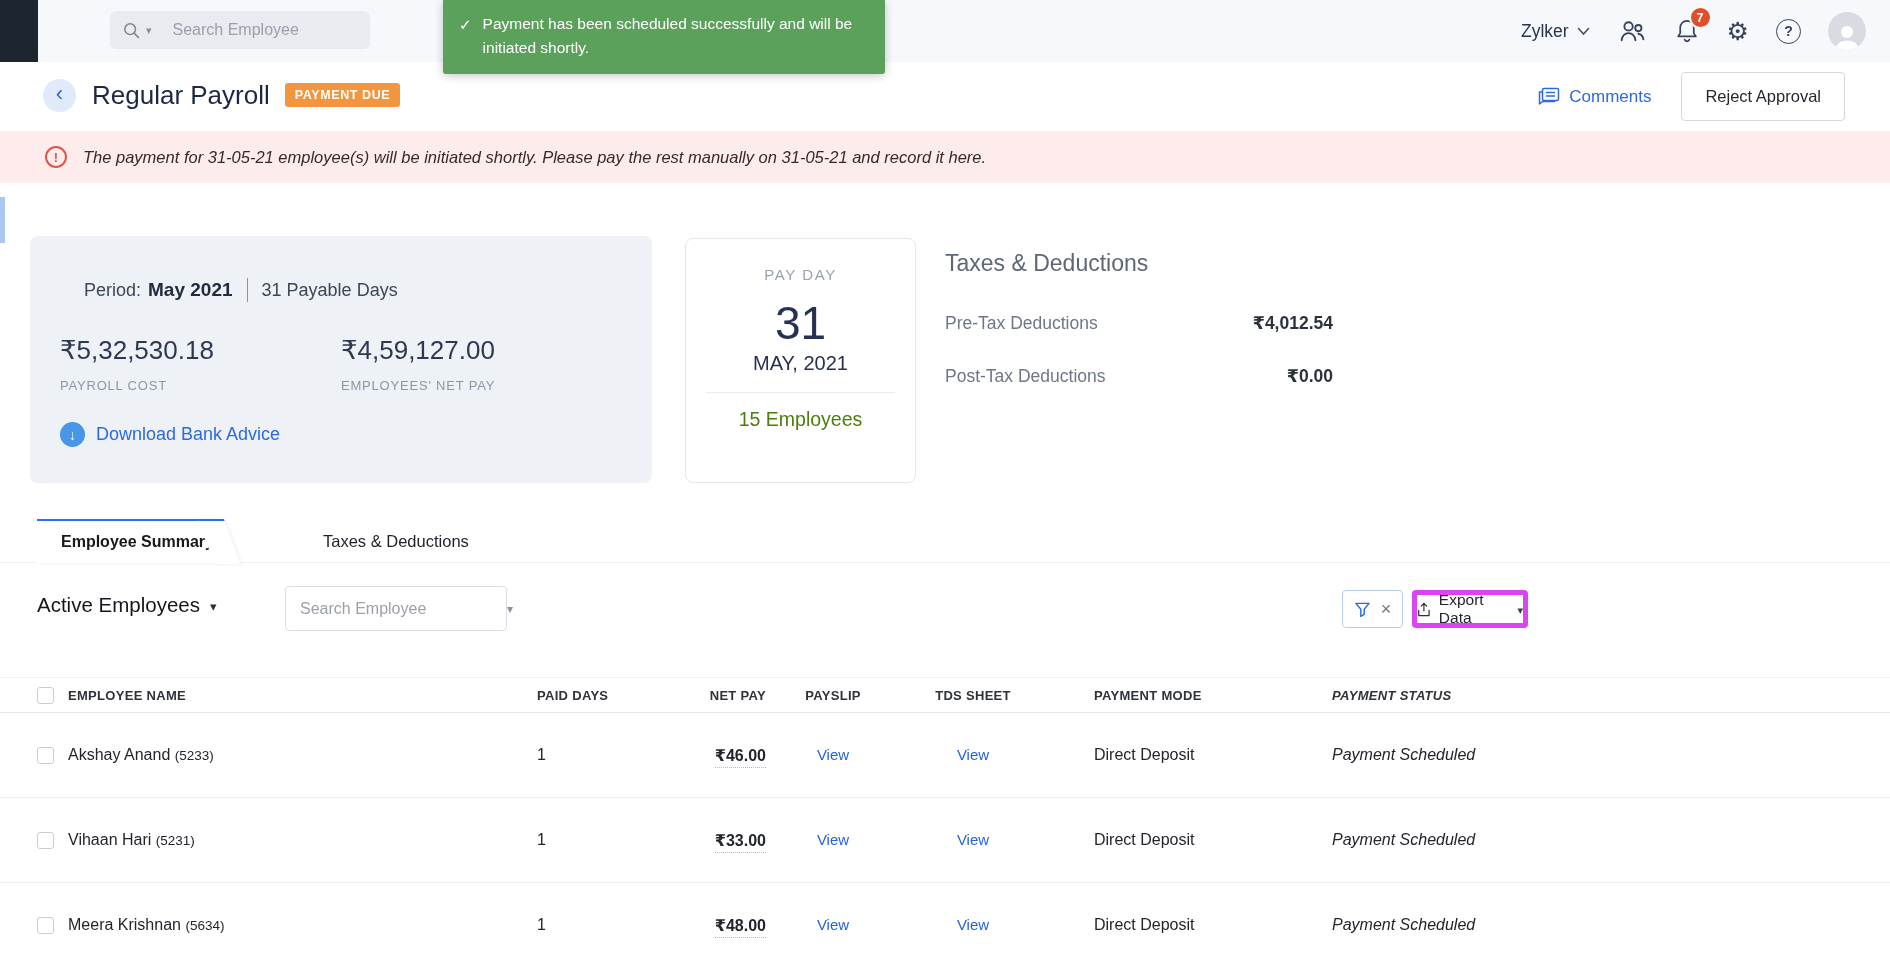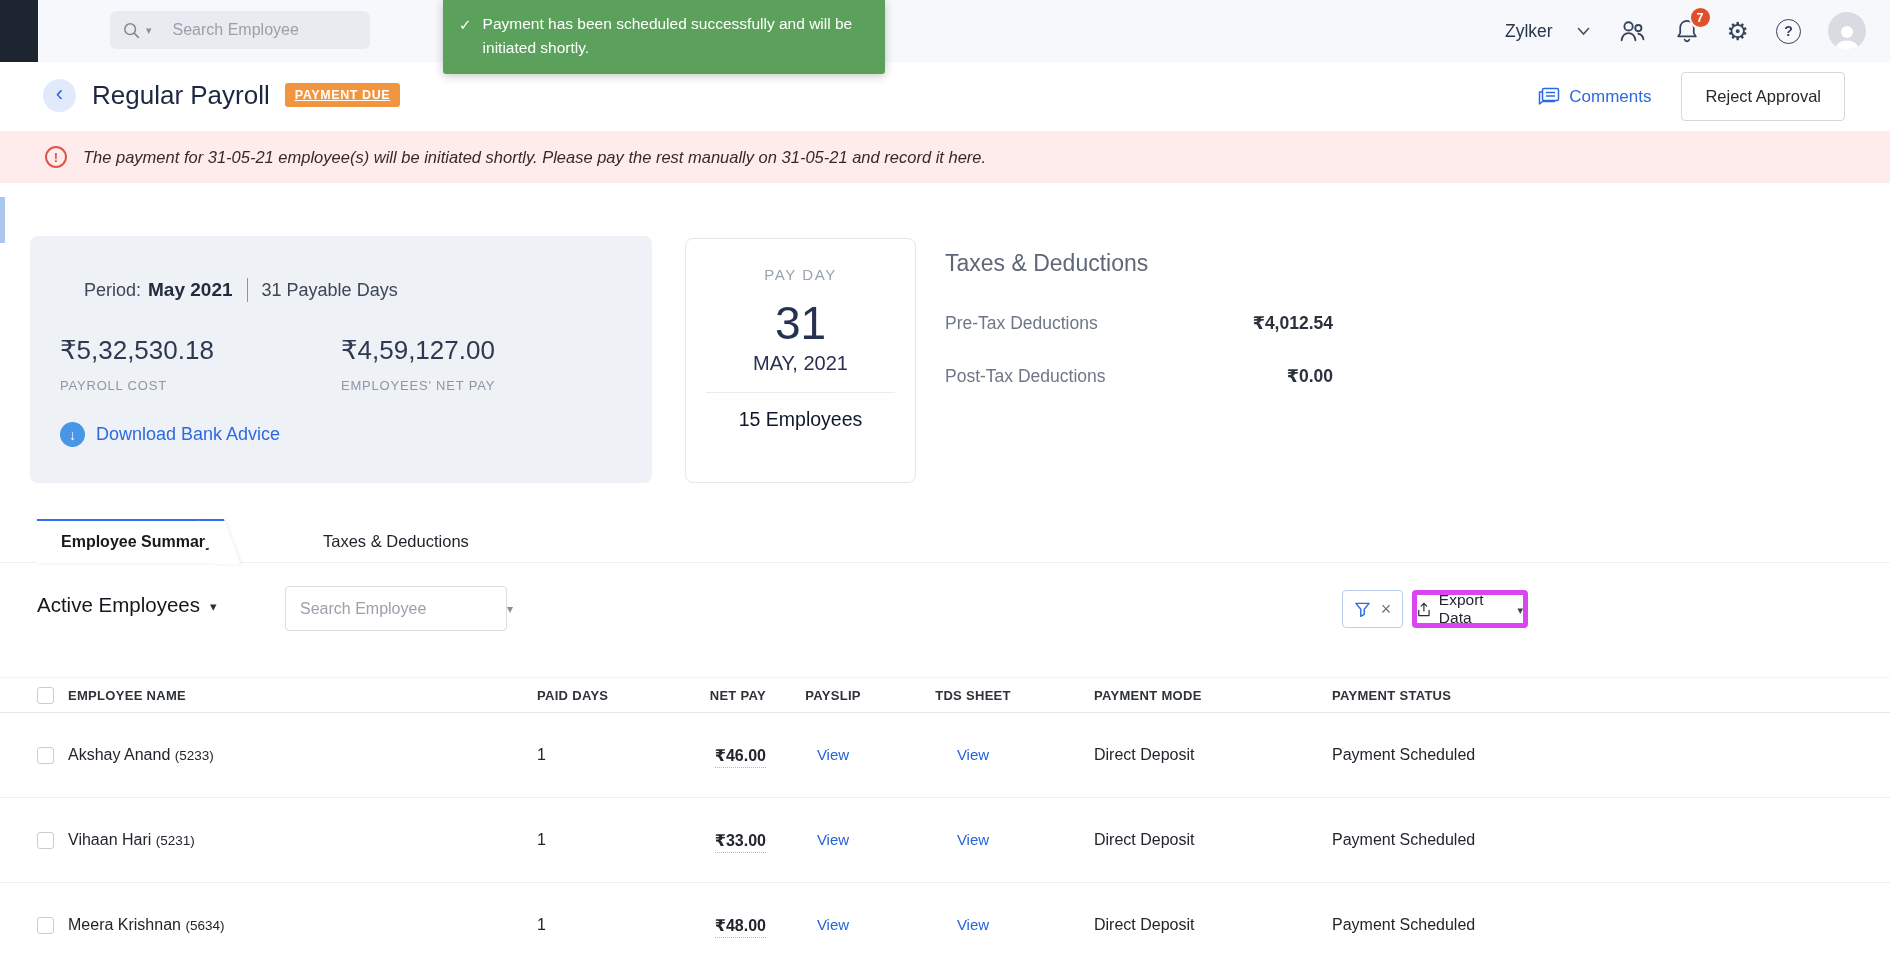--- a/index.html
+++ b/index.html
@@ -12,21 +12,21 @@
   .topbar { position:absolute; top:0; left:0; right:0; height:62px; background:#f6f8fb; }
   .corner-block { position:absolute; left:0; top:0; width:38px; height:62px; background:#1d2531; }
   .search-pill { position:absolute; left:110px; top:11px; width:260px; height:38px;
     background:#e9ebf1; border-radius:6px; display:flex; align-items:center; padding:0 12px; }
   .search-pill .caret { font-size:11px; color:#8b9098; margin:0 4px 0 5px; }
   .search-divider { width:1px; height:20px; background:#d2d5dc; margin:0 11px 0 6px; }
   .search-pill input { flex:1; border:none; background:transparent; outline:none;
     font:16px "Liberation Sans","DejaVu Sans",sans-serif; color:#333; }
   .search-pill input::placeholder { color:#9aa0ab; }
   .topbar-actions { position:absolute; right:24px; top:0; height:62px; display:flex; align-items:center; gap:27px; }
-  .org-switch { display:flex; align-items:center; gap:24px; font-size:17.5px; font-weight:500; color:#27354f; cursor:pointer; }
+  .org-switch { display:flex; align-items:center; gap:8px; font-size:17.5px; font-weight:500; color:#27354f; cursor:pointer; }
   .icon-btn { display:flex; align-items:center; justify-content:center; cursor:pointer; }
   .bell-wrap { position:relative; }
   .notif-badge { position:absolute; top:-11px; right:-12px; min-width:23px; height:23px; border-radius:50%;
     background:#de4f2b; color:#fff; font-size:12.5px; font-weight:700; display:flex; align-items:center;
     justify-content:center; border:2px solid #f6f8fb; }
   .gear-glyph { font-size:25px; color:#35425c; line-height:1; }
   .help-circle { width:25px; height:25px; border-radius:50%; border:1.8px solid #35425c;
     display:flex; align-items:center; justify-content:center; font-size:14px; font-weight:700; color:#35425c; }
   .avatar { width:38px; height:38px; border-radius:50%; background:#d8dbe1; overflow:hidden;
     display:flex; align-items:flex-end; justify-content:center; }
@@ -36,21 +36,21 @@
     border-radius:0 0 3px 3px; box-shadow:0 2px 10px rgba(0,0,0,.22); }
   .toast .check { font-size:15px; margin-top:1px; }
   
   .page-header { position:absolute; top:62px; left:0; right:0; height:66px; background:#fff; }
   .page-header-inner { display:flex; align-items:center; height:100%; padding-left:43px; }
   .back-btn { width:33px; height:33px; border-radius:50%; background:#e1eafa; display:flex;
     align-items:center; justify-content:center; cursor:pointer; font-size:22px; color:#2d6ae0;
     line-height:1; padding-bottom:3px; }
   .page-title { font-size:26px; font-weight:500; color:#1c2742; margin-left:16px; }
   .due-badge { margin-left:15px; background:#f2953f; color:#fff; font-size:12.5px; font-weight:700;
-    letter-spacing:.6px; padding:5px 10px; border-radius:3px;text-decoration:underline; }
+    letter-spacing:.6px; padding:5px 10px; border-radius:3px; }
   .header-actions { position:absolute; right:45px; top:10px; display:flex; align-items:center; gap:30px; }
   .comments-link { display:flex; align-items:center; gap:9px; color:#2d6ae0; font-size:17px; cursor:pointer; }
   .reject-btn { background:#fff; border:1px solid #d5d8de; border-radius:4px; padding:14px 23px;
     font:16.5px "Liberation Sans","DejaVu Sans",sans-serif; color:#24292f; cursor:pointer; }
   
   .alert { position:absolute; top:131px; left:0; right:0; height:52px; background:#fdeceb;
     display:flex; align-items:center; padding-left:45px; gap:16px; }
   .alert-icon { width:22px; height:22px; border-radius:50%; border:2px solid #e0544c; color:#e0544c;
     font-size:13px; font-weight:700; display:flex; align-items:center; justify-content:center; flex:none; }
   .alert-text { font-size:16.5px; color:#36292c;font-style:italic; }
@@ -68,21 +68,21 @@
   .download-row { margin-top:29px; display:flex; align-items:center; gap:11px; cursor:pointer; }
   .dl-circle { width:25px; height:25px; border-radius:50%; background:#4796e8; color:#fff;
     display:flex; align-items:center; justify-content:center; font-size:14px; font-weight:700; }
   .dl-label { font-size:18px; color:#2d6ae0; }
   .payday-card { position:absolute; left:685px; top:238px; width:231px; height:245px; background:#fff;
     border:1px solid #e3e6eb; border-radius:8px; text-align:center; padding-top:27px; }
   .payday-label { font-size:15px; color:#99a2b1; letter-spacing:1.6px; }
   .payday-day { font-size:46px; font-weight:500; color:#273150; margin-top:13px; }
   .payday-month { font-size:20px; color:#273150; margin-top:2px; }
   .payday-divider { border:none; border-top:1px solid #e9ebef; margin:17px 20px 0 20px; }
-  .payday-emp { font-size:19.5px; font-weight:500; color:#0f172a; margin-top:15px; }
+  .payday-emp { font-size:19.5px; font-weight:500; color:#4d7c0f; margin-top:15px; }
   .taxes { position:absolute; left:945px; top:250px; width:388px; }
   .taxes-title { font-size:23px; font-weight:500; color:#5d6777; margin-bottom:36px; }
   .tax-row { display:flex; justify-content:space-between; align-items:baseline; margin-bottom:32px; }
   .tax-label { font-size:17.5px; color:#6e7787; }
   .tax-value { font-size:17.5px; font-weight:600; color:#2b313d; }
   
   .tab-strip { position:absolute; top:519px; left:0; right:0; height:44px; border-bottom:1px solid #f0f1f4; background:#fff; }
   .tab-active { position:absolute; left:37px; top:0; width:182px; height:44px; background:#fff;
     border-top:2.5px solid #2f6df2; display:flex; align-items:center; padding-left:24px;
     font-size:16px; font-weight:700; color:#17191d; z-index:2; cursor:pointer;
@@ -115,21 +115,21 @@
   .emp-table { position:absolute; top:677px; left:0; right:0; }
   .thead, .trow { display:grid; grid-template-columns:68px 443px 115px 140px 134px 146px 260px 1fr; align-items:center; }
   .thead { height:36px; border-top:1px solid #f1f2f5; border-bottom:1px solid #e3e6ea;
     font-size:13px; font-weight:700; color:#2e3339; letter-spacing:.3px; }
   .trow { height:85px; border-bottom:1px solid #eceef1; font-size:16px; color:#22262c; }
   .c-check { padding-left:37px; }
   .c-days { padding-left:26px; }
   .c-net { text-align:right; }
   .c-center { text-align:center; }
   .c-mode { padding-left:48px; }
-  .c-status { padding-left:26px; }
+  .c-status { padding-left:26px;font-style:italic; }
   .checkbox { width:17px; height:17px; border:1.5px solid #c9ced6; border-radius:3px; background:#fff; cursor:pointer; }
   .emp-id { font-size:13.5px; }
   .net-val { font-weight:700; border-bottom:1.5px dotted #aeb9c4; padding-bottom:3px; }
   .view-link { color:#2563d9; font-weight:400; font-size:15px; cursor:pointer; }
 </style>
 </head>
 <body>
 
 <div class="topbar">
   <div class="corner-block"></div>

